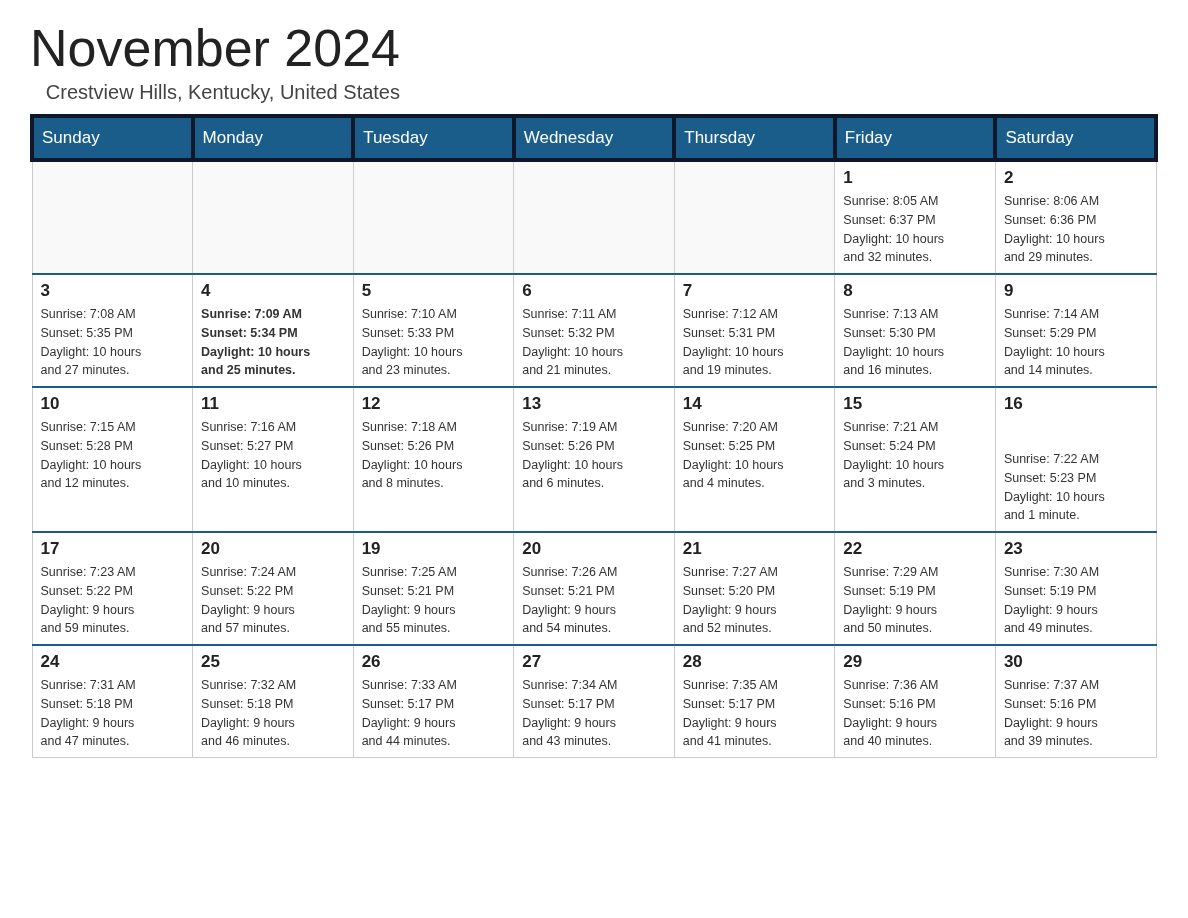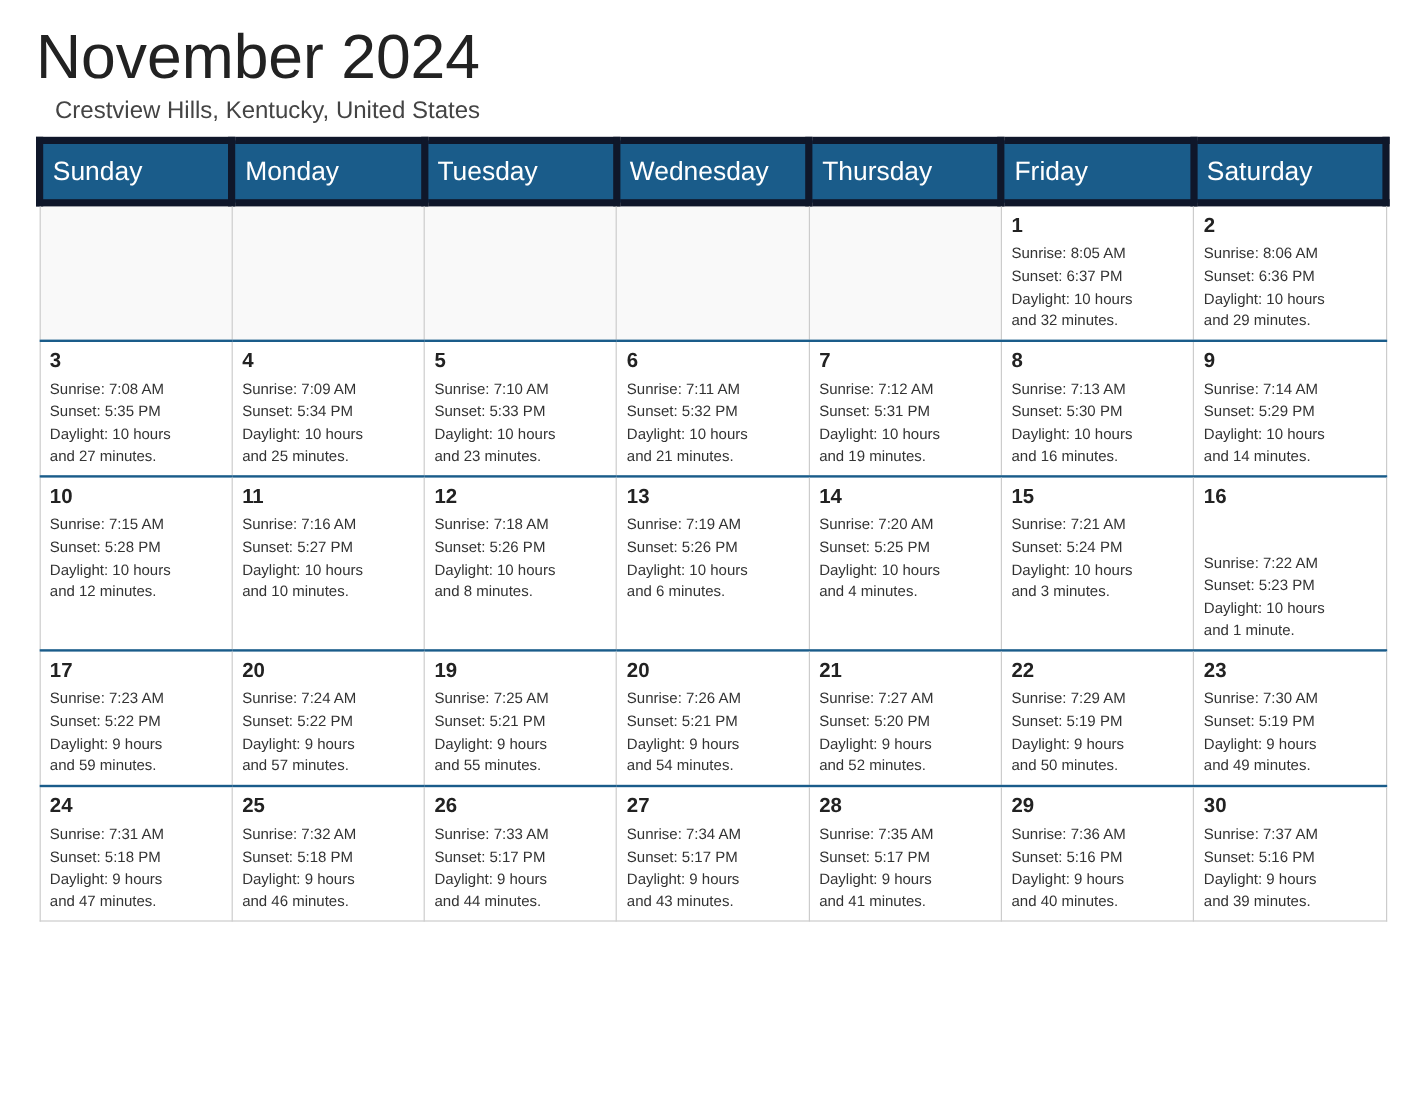--- a/index.html
+++ b/index.html
@@ -50,24 +50,24 @@
     }
     .calendar {
       width: 100%;
       border-collapse: collapse;
       margin-top: 8px;
     }
     .calendar thead th {
       background: #1a5c8a;
       color: #fff;
       padding: 10px 8px;
-      font-size: 22px;
+      font-size: 17px;
       font-weight: normal;
       text-align: left;
-      border: 6px solid #0f172a;
+      border: 4px solid #0f172a;
     }
     .calendar tbody td {
       vertical-align: top;
       border: 1px solid #ccc;
       padding: 6px 8px;
       width: 14.28%;
       height: 110px;
     }
     .calendar tbody tr td {
       border-top: 2px solid #1a5c8a;
@@ -135,21 +135,21 @@
       <tr>
         <td>
           <span class="day-number">3</span>
           <div class="day-info" style="white-space: pre-line;">Sunrise: 7:08 AM
 Sunset: 5:35 PM
 Daylight: 10 hours
 and 27 minutes.</div>
         </td>
         <td>
           <span class="day-number">4</span>
-          <div class="day-info" style="white-space: pre-line;">Sunrise: 7:09 AM
+          <div class="day-info" style="white-space: pre-line; font-weight: bold;">Sunrise: 7:09 AM
 Sunset: 5:34 PM
 Daylight: 10 hours
 and 25 minutes.</div>
         </td>
         <td>
           <span class="day-number">5</span>
           <div class="day-info" style="white-space: pre-line;">Sunrise: 7:10 AM
 Sunset: 5:33 PM
 Daylight: 10 hours
 and 23 minutes.</div>

